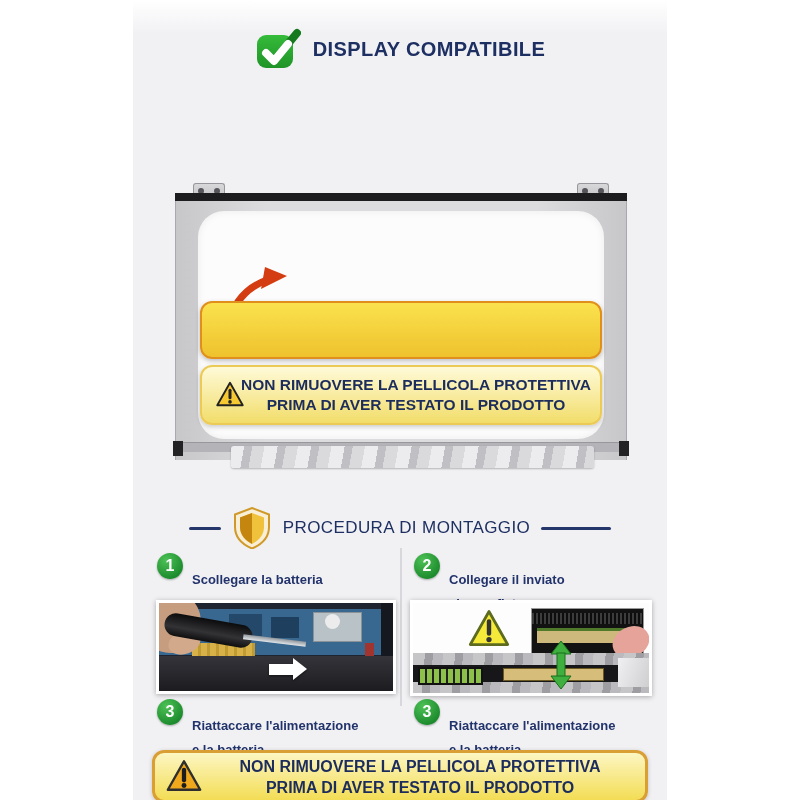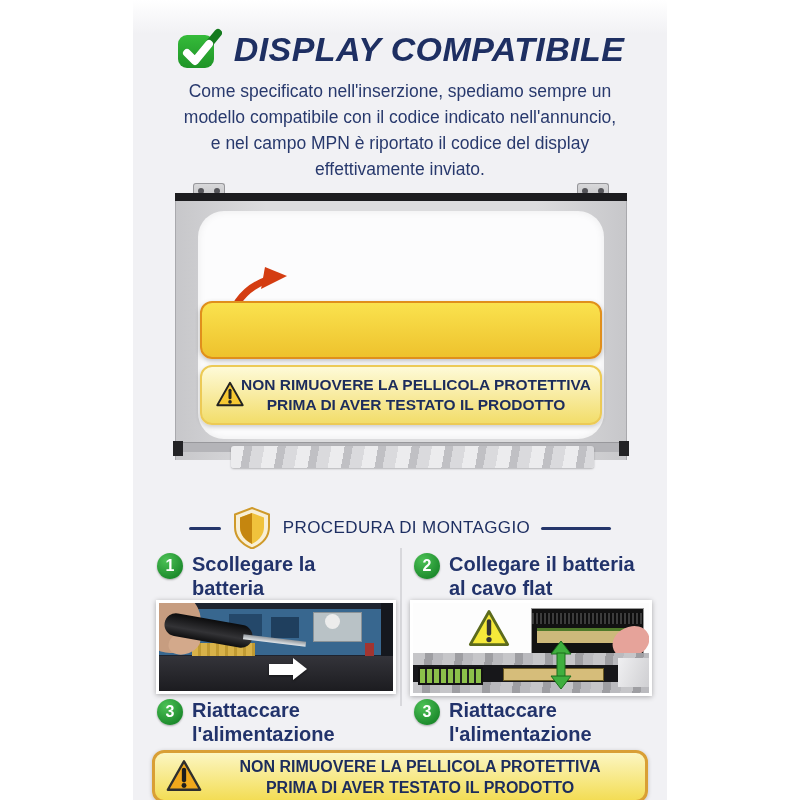--- a/index.html
+++ b/index.html
@@ -3,21 +3,21 @@
 <meta charset="utf-8">
 <style>
   html,body{margin:0;padding:0;background:#fff;}
   #canvas{position:relative;width:800px;height:800px;background:#ffffff;overflow:hidden;
           font-family:"Liberation Sans",sans-serif;color:#22336b;}
   #content{position:absolute;left:133px;top:0;width:534px;height:800px;
            background:linear-gradient(#ffffff 0px,#f1f1f4 34px,#f1f1f4 100%);}
 
   
   .hdr-row{position:absolute;top:28px;left:0;width:100%;display:flex;align-items:center;justify-content:center;gap:12px;}
-  .hdr-title{font-size:34px;font-weight:bold;letter-spacing:.4px;color:#1e2f62;font-style:italic;}
+  .hdr-title{font-size:20px;font-weight:bold;letter-spacing:.4px;color:#1e2f62;}
   .hdr-paragraph{position:absolute;top:78px;left:0;width:100%;text-align:center;
                  font-size:17.5px;line-height:26px;color:#28396d;}
 
   
   .panel{position:absolute;left:42px;top:183px;width:452px;height:293px;}
   .bracket{position:absolute;top:0;width:30px;height:17px;background:linear-gradient(#d8d8da,#bfbfc2);
            border:1px solid #97979b;border-bottom:none;border-radius:3px 3px 0 0;}
   .bracket .hole{position:absolute;top:4px;width:6px;height:6px;border-radius:50%;background:#55555a;}
   .bracket .hole.h1{left:4px;} .bracket .hole.h2{right:4px;}
   .panel-topbar{position:absolute;top:10px;left:0;right:0;height:8px;background:#1c1c1f;}
@@ -51,21 +51,21 @@
   .proc-row{position:absolute;top:507px;left:0;width:100%;display:flex;align-items:center;justify-content:center;gap:11px;}
   .proc-title{font-size:17px;font-weight:normal;letter-spacing:.4px;color:#1e2f62;}
   .rule{height:3px;background:#25366b;border-radius:2px;}
   .rule.l{width:32px;} .rule.r{width:70px;}
 
   .step{position:absolute;display:flex;gap:9px;align-items:flex-start;}
   .step-num{flex:0 0 auto;width:26px;height:26px;border-radius:50%;margin-top:1px;
             background:radial-gradient(circle at 35% 28%,#4cc155,#1c8a2c 75%);
             color:#fff;font-weight:bold;font-size:16px;line-height:26px;text-align:center;
             box-shadow:0 1px 2px rgba(0,0,0,.3);}
-  .step-txt{font-size:20px;font-weight:bold;line-height:24px;color:#22336b;}
+  .step-txt{font-size:13px;font-weight:bold;line-height:24px;color:#22336b;margin-top:16px;}
   .vdivider{position:absolute;left:267px;top:548px;width:2px;height:158px;background:#d8d8dc;}
 
   
   .photo{position:absolute;border:3px solid #fff;box-shadow:0 1px 5px rgba(0,0,0,.3);overflow:hidden;background:#ddd;}
   .photo1{left:23px;top:600px;width:234px;height:88px;}
   .photo2{left:277px;top:600px;width:236px;height:90px;}
   .p1-bg{position:absolute;inset:0;background:#1e2430;}
   .p1-pcb{position:absolute;left:0;right:0;top:7%;height:52%;background:#38678f;}
   .p1-mod1{position:absolute;left:30%;top:12%;width:14%;height:26%;background:#24486a;}
   .p1-mod2{position:absolute;left:48%;top:16%;width:12%;height:24%;background:#1f3f5e;}
@@ -126,26 +126,20 @@
             </linearGradient>
           </defs>
           <rect x="2" y="7" width="36" height="33" rx="9" fill="url(#gchk)"></rect>
           <polyline points="11,25 19,33 42,5" fill="none" stroke="#157a1e" stroke-width="8" stroke-linecap="round" stroke-linejoin="round"></polyline>
           <polyline points="11,25 19,33 33,16" fill="none" stroke="#ffffff" stroke-width="8" stroke-linecap="round" stroke-linejoin="round"></polyline>
         </svg>
       </span>
       <span class="hdr-title">DISPLAY COMPATIBILE</span>
     </div>
 
-    <div class="hdr-paragraph">
-      <div>Come specificato nell'inserzione, spediamo sempre un</div>
-      <div>modello compatibile con il codice indicato nell'annuncio,</div>
-      <div>e nel campo MPN è riportato il codice del display</div>
-      <div>effettivamente inviato.</div>
-    </div>
 
     <div class="panel">
       <div class="bracket" style="left:18px;">
         <span class="hole h1"></span>
           <span class="hole h2"></span>
       </div>
       <div class="bracket" style="right:18px;">
         <span class="hole h1"></span>
           <span class="hole h2"></span>
       </div>
@@ -196,21 +190,21 @@
 
     <div class="step" style="left:24px;top:552px;width:235px;">
       <span class="step-num">1</span>
       <span class="step-txt">
         <span>Scollegare la batteria</span><br>
       </span>
     </div>
     <div class="step" style="left:281px;top:552px;width:235px;">
       <span class="step-num">2</span>
       <span class="step-txt">
-        <span>Collegare il batteria</span><br>
+        <span>Collegare il inviato</span><br>
         <span>al cavo flat</span>
       </span>
     </div>
 
     <div class="vdivider"></div>
 
     <div class="photo photo1">
       <div class="p1-bg"></div>
       <div class="p1-pcb"></div>
       <div class="p1-mod1"></div>

